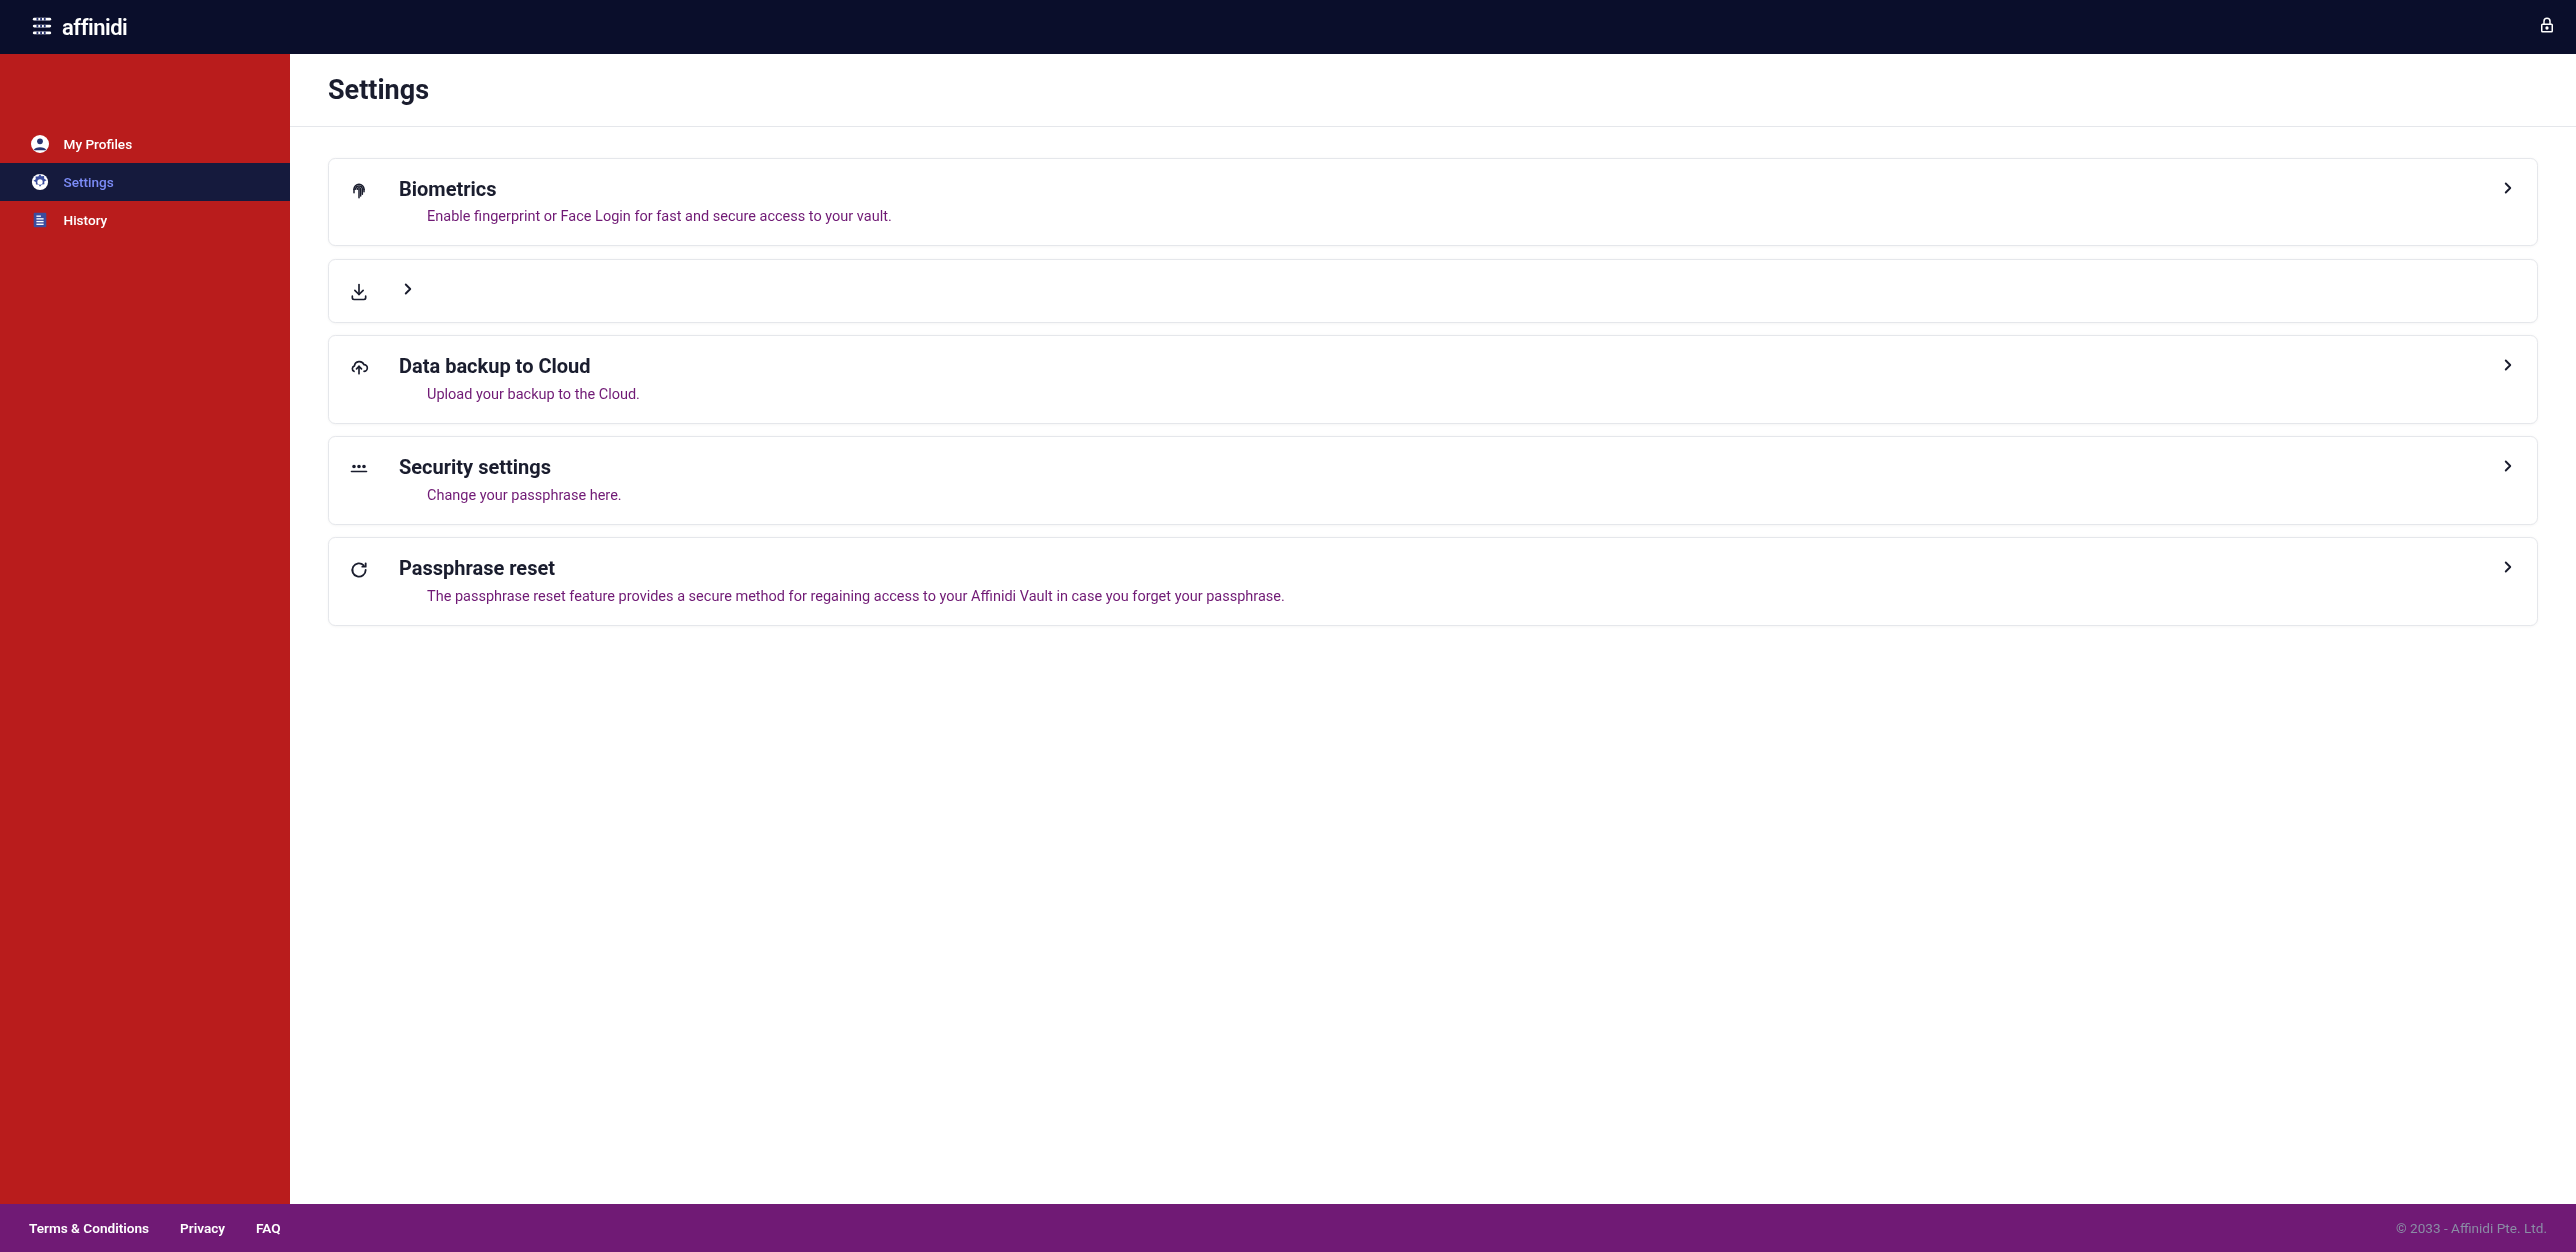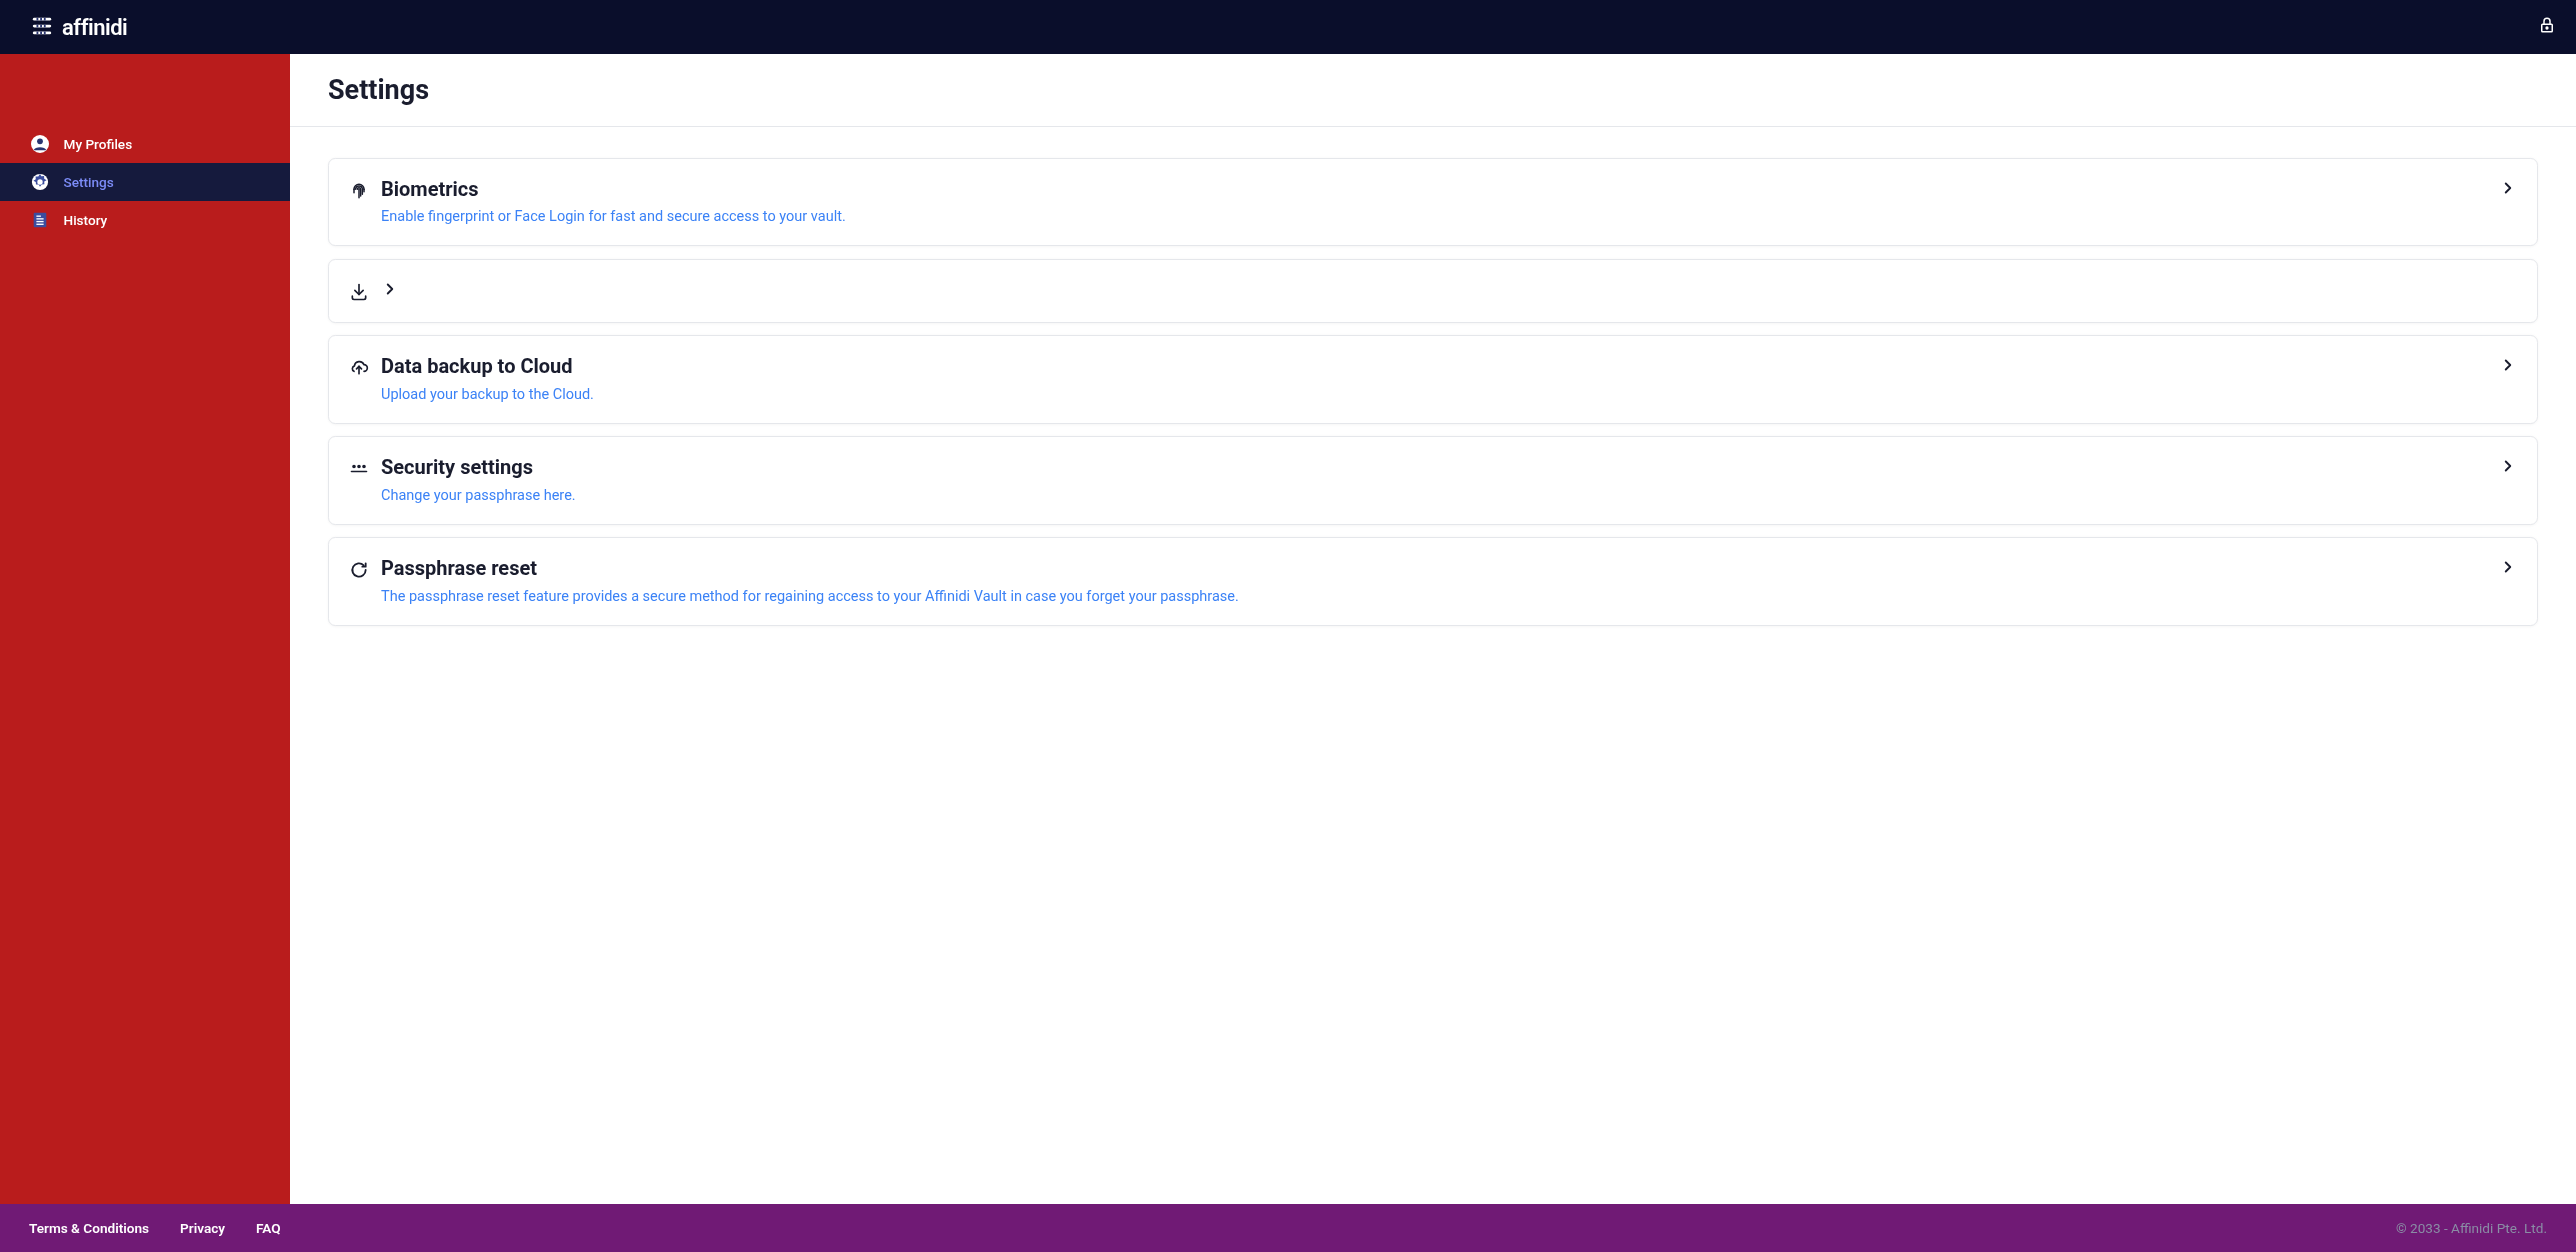--- a/index.html
+++ b/index.html
@@ -118,21 +118,21 @@
       gap: 12.7px;
     }
 
     .setting-card {
       background: #ffffff;
       border: 0.9px solid #e5e7eb;
       border-radius: 7.3px;
       padding: 18px 20px 20px 20px;
       display: flex;
       align-items: center;
-      gap: 12px;
+      gap: 30px;
       cursor: pointer;
       box-shadow: 0 0.9px 2.7px rgba(0,0,0,0.04);
     }
 
     .card-icon {
       width: 20px;
       height: 20px;
       color: #1a1d2e;
       flex-shrink: 0;
       align-self: flex-start;
@@ -145,21 +145,22 @@
 
     .card-title {
       font-size: 20px;
       font-weight: 700;
       color: #1a1d2e;
       margin-bottom: 7.3px;
     }
 
     .card-desc {
       font-size: 14.5px;
-      color: #3b82f6;
+      color: #701a75;
+      margin-left: 28px;
     }
 
     .chevron {
       width: 18px;
       height: 18px;
       color: #1a1d2e;
       flex-shrink: 0;
       align-self: flex-start;
       margin-top: 1.8px;
     }

